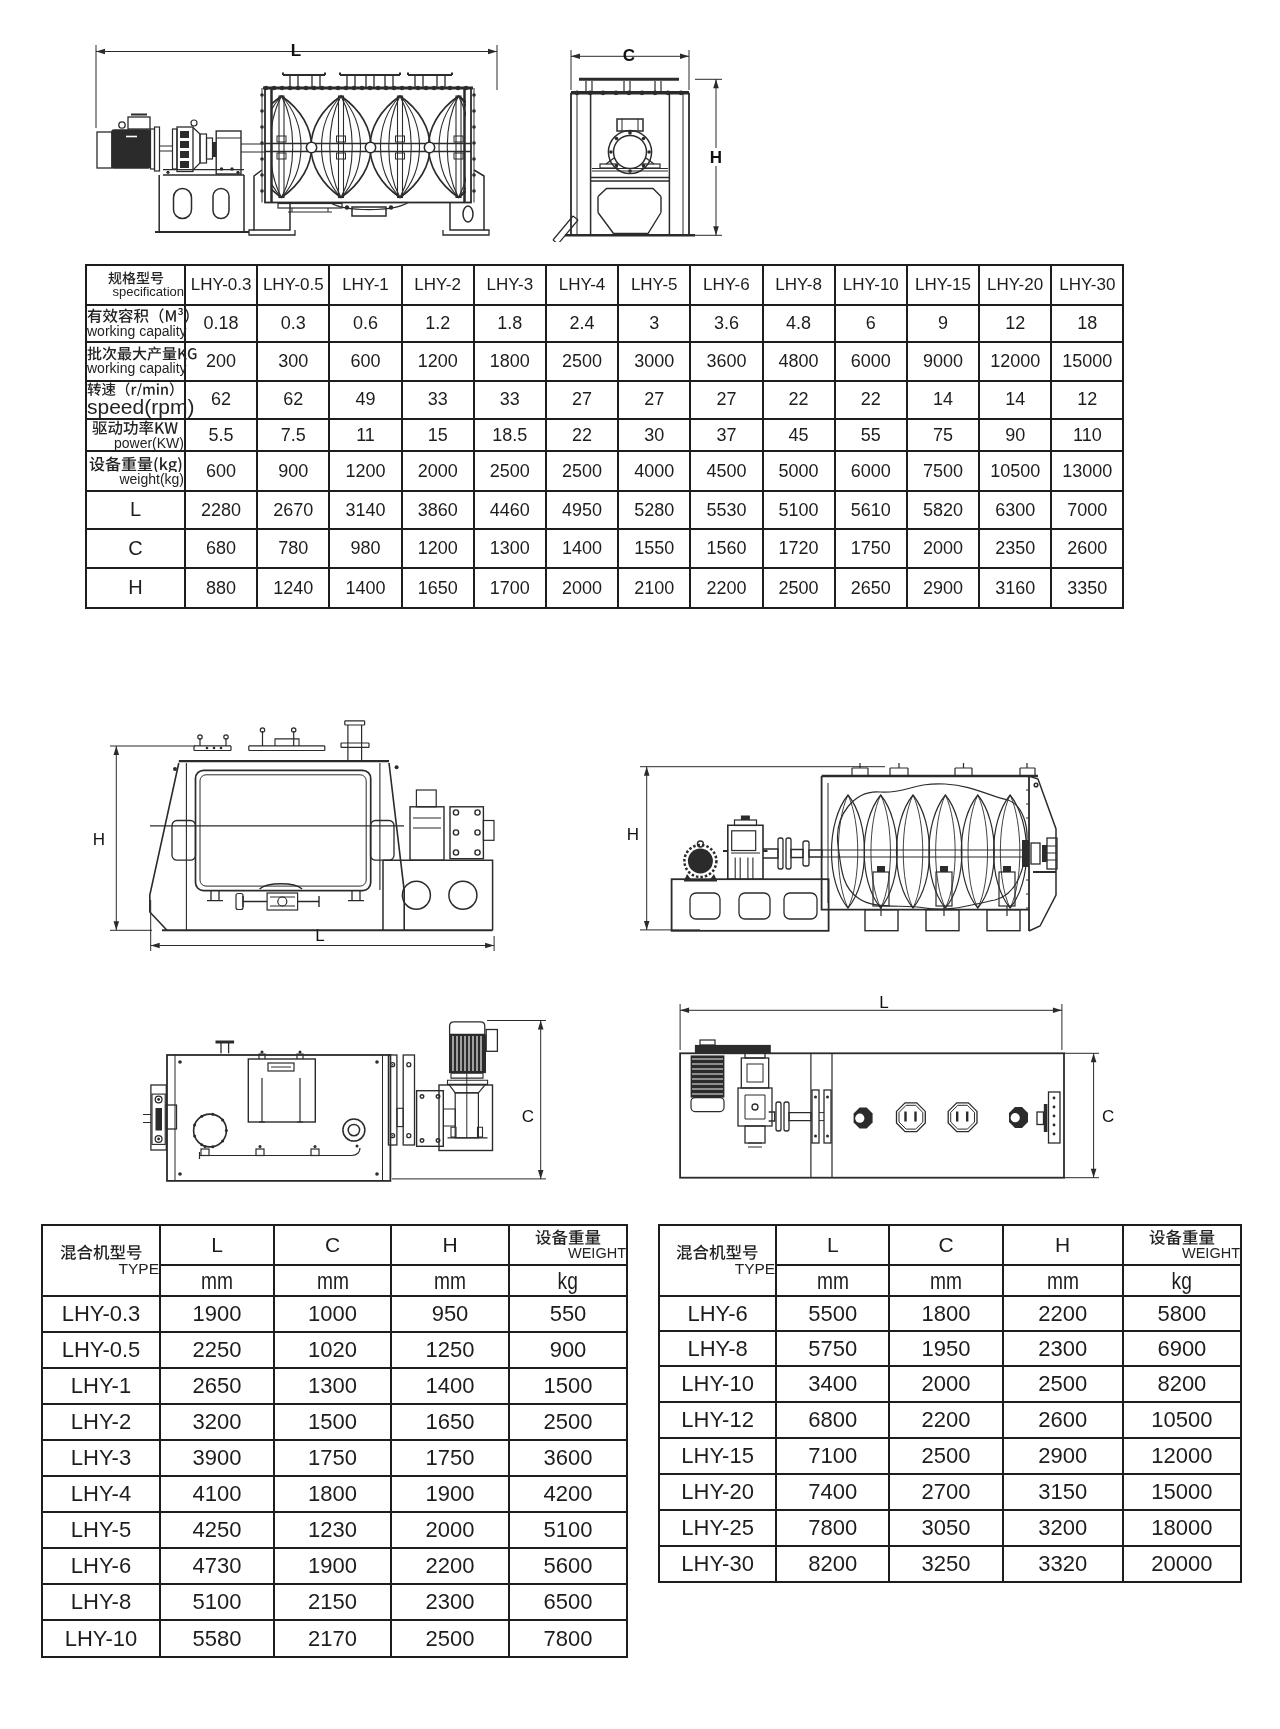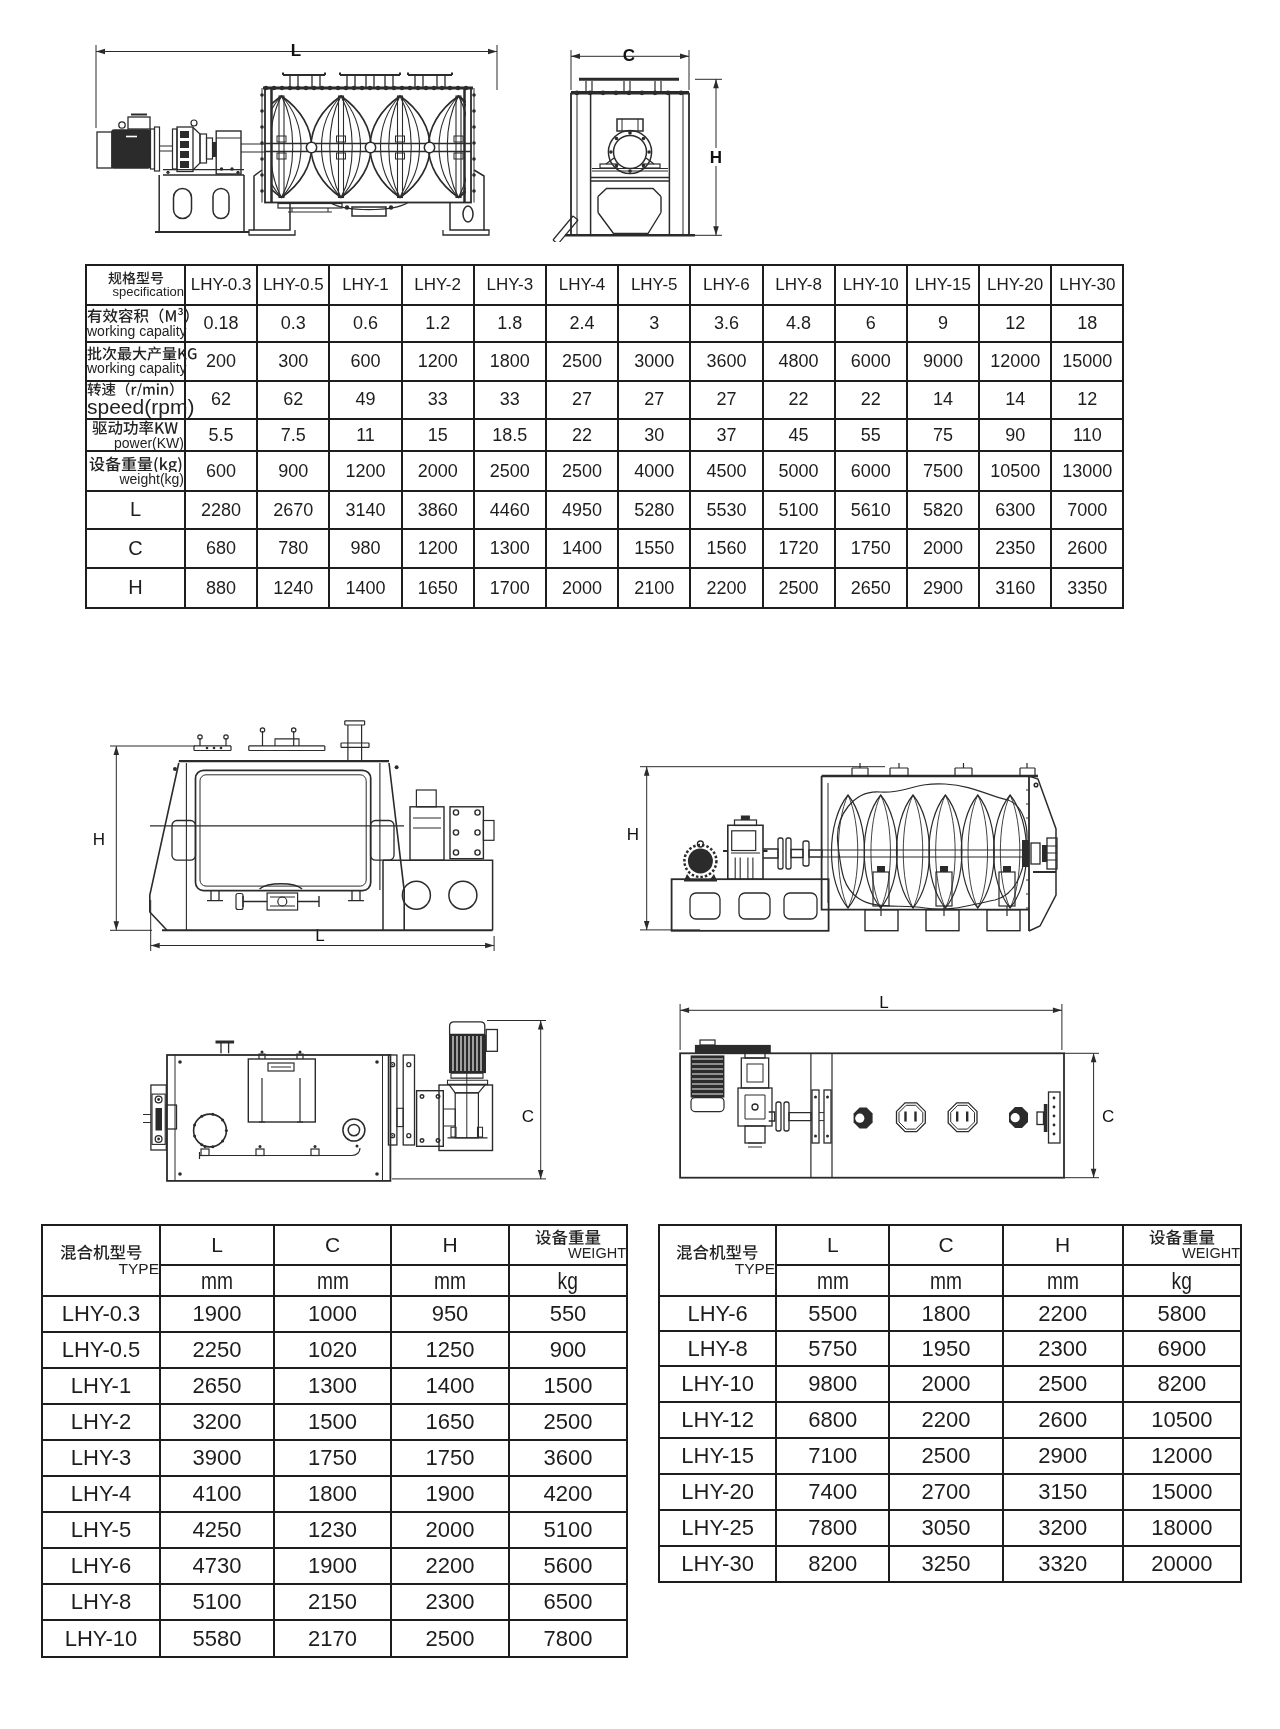--- a/index.html
+++ b/index.html
@@ -1184,21 +1184,21 @@
         </tr>
 <tr style="height:35px">
           <td>LHY-8</td>
           <td>5750</td>
           <td>1950</td>
           <td>2300</td>
           <td>6900</td>
         </tr>
 <tr style="height:36px">
           <td>LHY-10</td>
-          <td>9800</td>
+          <td>3400</td>
           <td>2000</td>
           <td>2500</td>
           <td>8200</td>
         </tr>
 <tr style="height:36px">
           <td>LHY-12</td>
           <td>6800</td>
           <td>2200</td>
           <td>2600</td>
           <td>10500</td>

